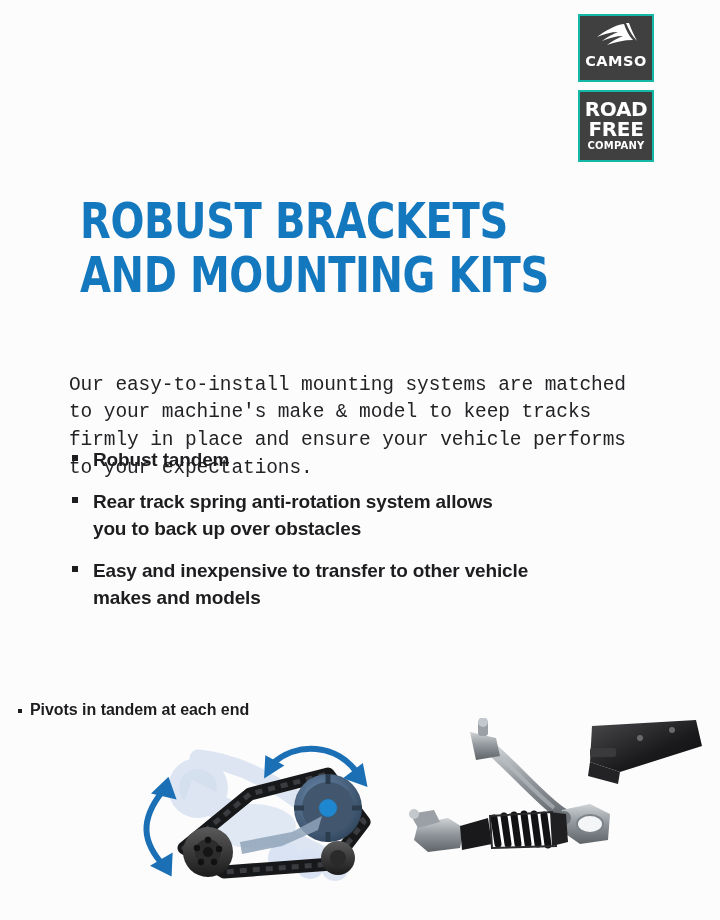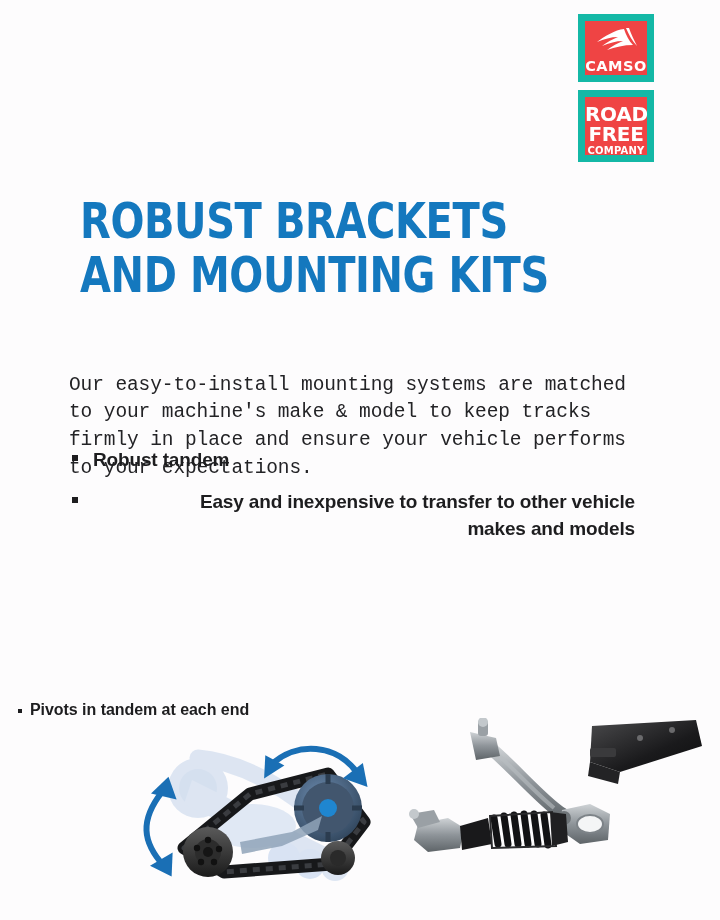--- a/index.html
+++ b/index.html
@@ -17,24 +17,24 @@
   }
 
   
   .logo-stack {
     position: absolute;
     top: 14px;
     left: 578px;
     width: 76px;
   }
   .logo-tile {
-    background: #ef4444;
+    background: #404040;
     width: 76px;
     box-sizing: border-box;
-    border: 7px solid #14b8a6;
+    border: 2px solid #14b8a6;
   }
   .logo-camso {
     height: 68px;
     padding-top: 6px;
   }
   .logo-mark {
     display: block;
     margin: 0 auto 2px auto;
   }
   .logo-camso-word {
@@ -111,21 +111,21 @@
   .bullet-item {
     position: relative;
     padding-left: 24px;
     margin-bottom: 14px;
     font-size: 19px;
     font-weight: bold;
     line-height: 1.45;
     color: #1d1d1f;
     letter-spacing: -0.15px;
   }
-  .bullet-item:last-child { margin-bottom: 0; text-align: right; }
+  .bullet-item:last-child { margin-bottom: 0; }
   .bullet-marker {
     position: absolute;
     left: 3px;
     top: 9px;
     width: 6px;
     height: 6px;
     background: #1d1d1f;
   }
   .bullet-text { display: block; white-space: pre-line; }
 
@@ -192,20 +192,25 @@
   <span class="headline-line">ROBUST BRACKETS</span>
   <span class="headline-line">AND MOUNTING KITS</span>
 </h1>
 
 <p class="body-copy">Our easy-to-install mounting systems are matched to your machine's make &amp; model to keep tracks firmly in place and ensure your vehicle performs to your expectations.</p>
 
 <ul class="bullet-list">
   <li class="bullet-item">
     <span class="bullet-marker"></span>
     <span class="bullet-text">Robust tandem</span>
+  </li>
+  <li class="bullet-item">
+    <span class="bullet-marker"></span>
+    <span class="bullet-text">Rear track spring anti-rotation system allows
+you to back up over obstacles</span>
   </li>
   <li class="bullet-item">
     <span class="bullet-marker"></span>
     <span class="bullet-text">Easy and inexpensive to transfer to other vehicle
 makes and models</span>
   </li>
 </ul>
 
 <div class="caption-row">
   <span class="caption-marker"></span><span>Pivots in tandem at each end</span>

